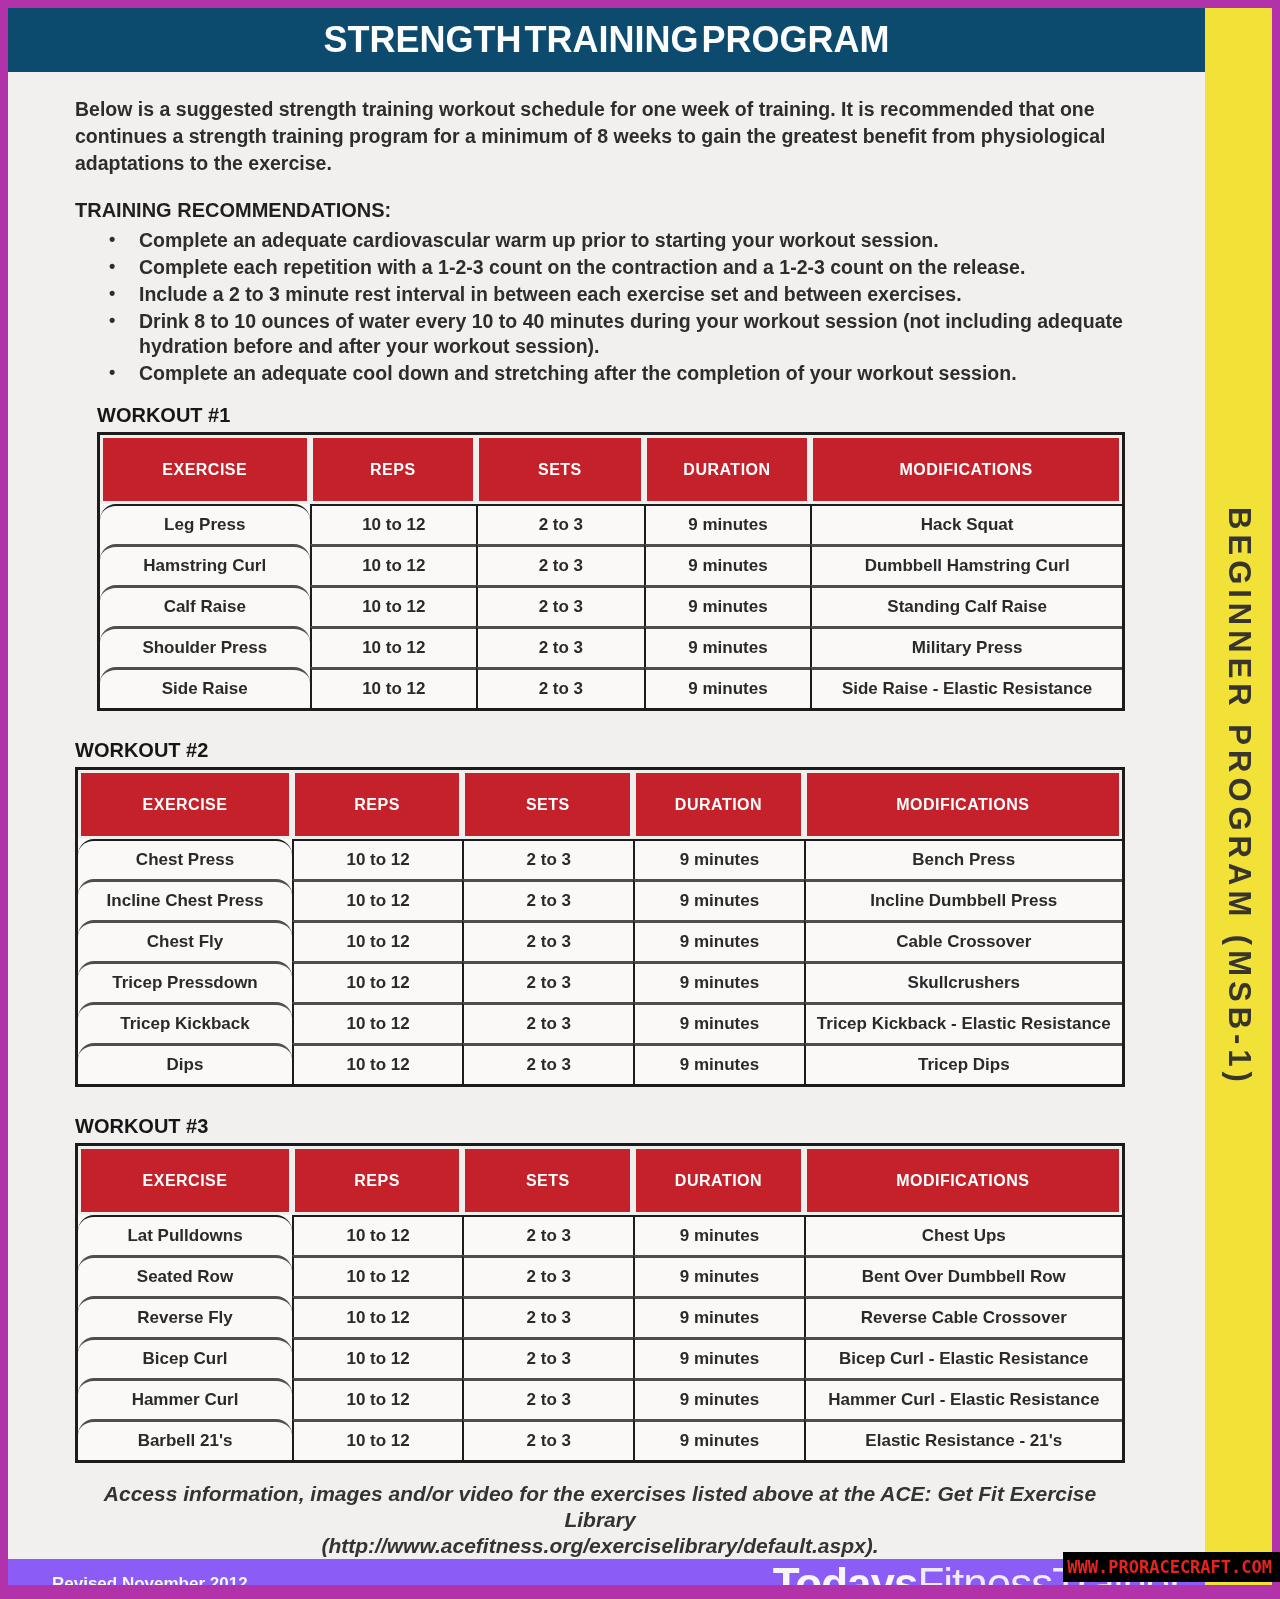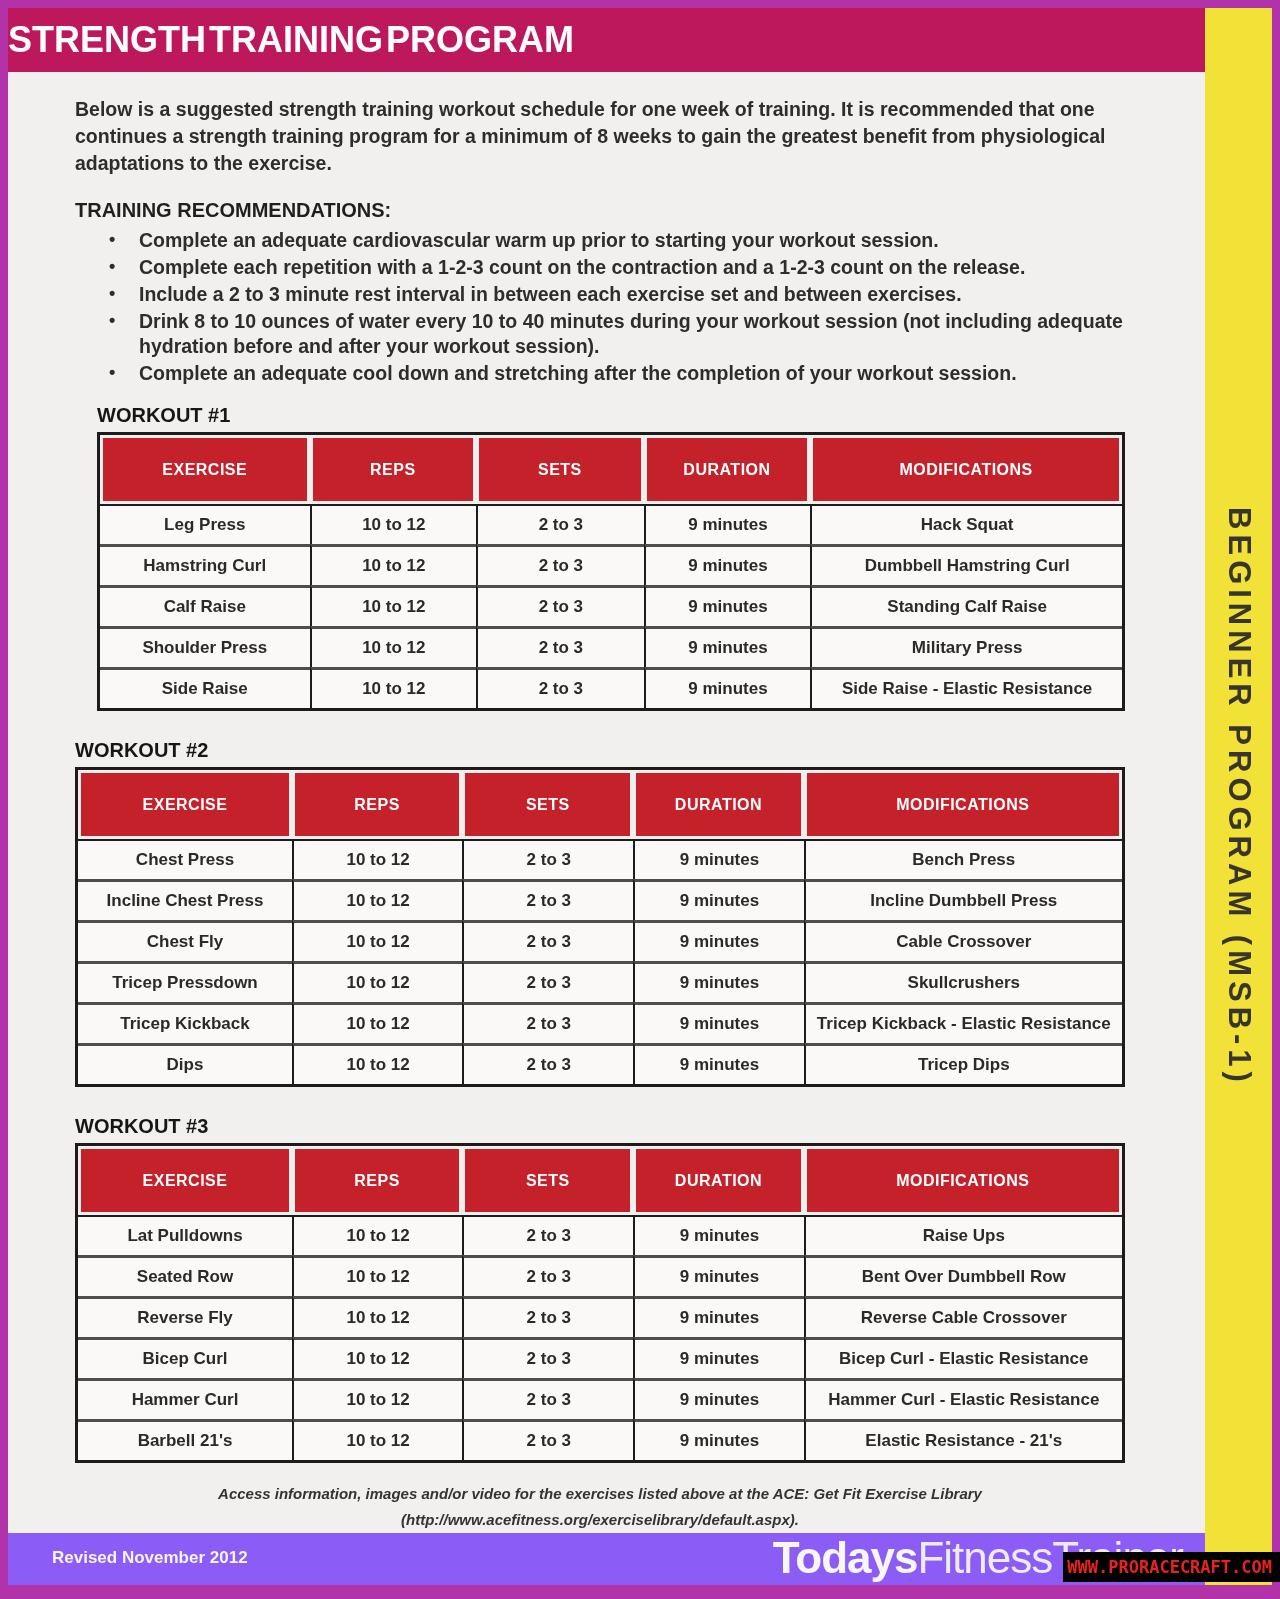--- a/index.html
+++ b/index.html
@@ -15,22 +15,22 @@
   .sheet {
     position:relative;
     width:100%; height:100%;
     background:#f1f0ee;
     display:flex; flex-direction:column;
     overflow:hidden;
   }
   .header-band {
     flex:0 0 64px;
     margin-right:67px;
-    background:#be185d;
-    display:flex; align-items:center; justify-content:flex-start;
+    background:#0c4a6e;
+    display:flex; align-items:center; justify-content:center;
   }
   .page-title {
     margin:0; color:#fdfdfd;
     font-size:36px; font-weight:800;
     letter-spacing:0px; word-spacing:-7px;
   }
   .main { margin-left:67px; width:1050px; flex:0 0 auto; color:#2d2d2d; }
   .intro {
     margin:24px 0 0;
     font-size:19.5px; line-height:27px; font-weight:600;
@@ -62,25 +62,25 @@
     padding:16px;
   }
   .workout-table td {
     height:38px;
     text-align:center; vertical-align:middle;
     font-size:17px; font-weight:600; color:#2a2a2a;
     border-top:3px solid #4e4e4e;
     border-left:2px solid #1c1c1c;
     padding:0 4px;
   }
-  .workout-table td:first-child { border-left:none; }
+  .workout-table td:first-child { border-left:none;border-radius:16px; }
   .workout-table tbody tr:first-child td { border-top:2px solid #1c1c1c; }
   .footnote {
     margin:18px 0 0; text-align:center;
-    font-style:italic; font-size:15px; line-height:26px; font-weight:600; color:#333;
+    font-style:italic; font-size:21px; line-height:26px; font-weight:600; color:#333;
   }
   .footer-band {
     margin-top:auto;
     margin-right:67px;
     flex:0 0 63px;
     background:#8b5cf6;
     display:flex; align-items:center; justify-content:space-between;
     box-sizing:border-box;
     padding:0 22px 13px 44px;
   }
@@ -275,21 +275,21 @@
               <th>DURATION</th>
               <th>MODIFICATIONS</th>
             </tr>
           </thead>
           <tbody>
               <tr>
                 <td>Lat Pulldowns</td>
                 <td>10 to 12</td>
                 <td>2 to 3</td>
                 <td>9 minutes</td>
-                <td>Raise Ups</td>
+                <td>Chest Ups</td>
               </tr>
               <tr>
                 <td>Seated Row</td>
                 <td>10 to 12</td>
                 <td>2 to 3</td>
                 <td>9 minutes</td>
                 <td>Bent Over Dumbbell Row</td>
               </tr>
               <tr>
                 <td>Reverse Fly</td>

